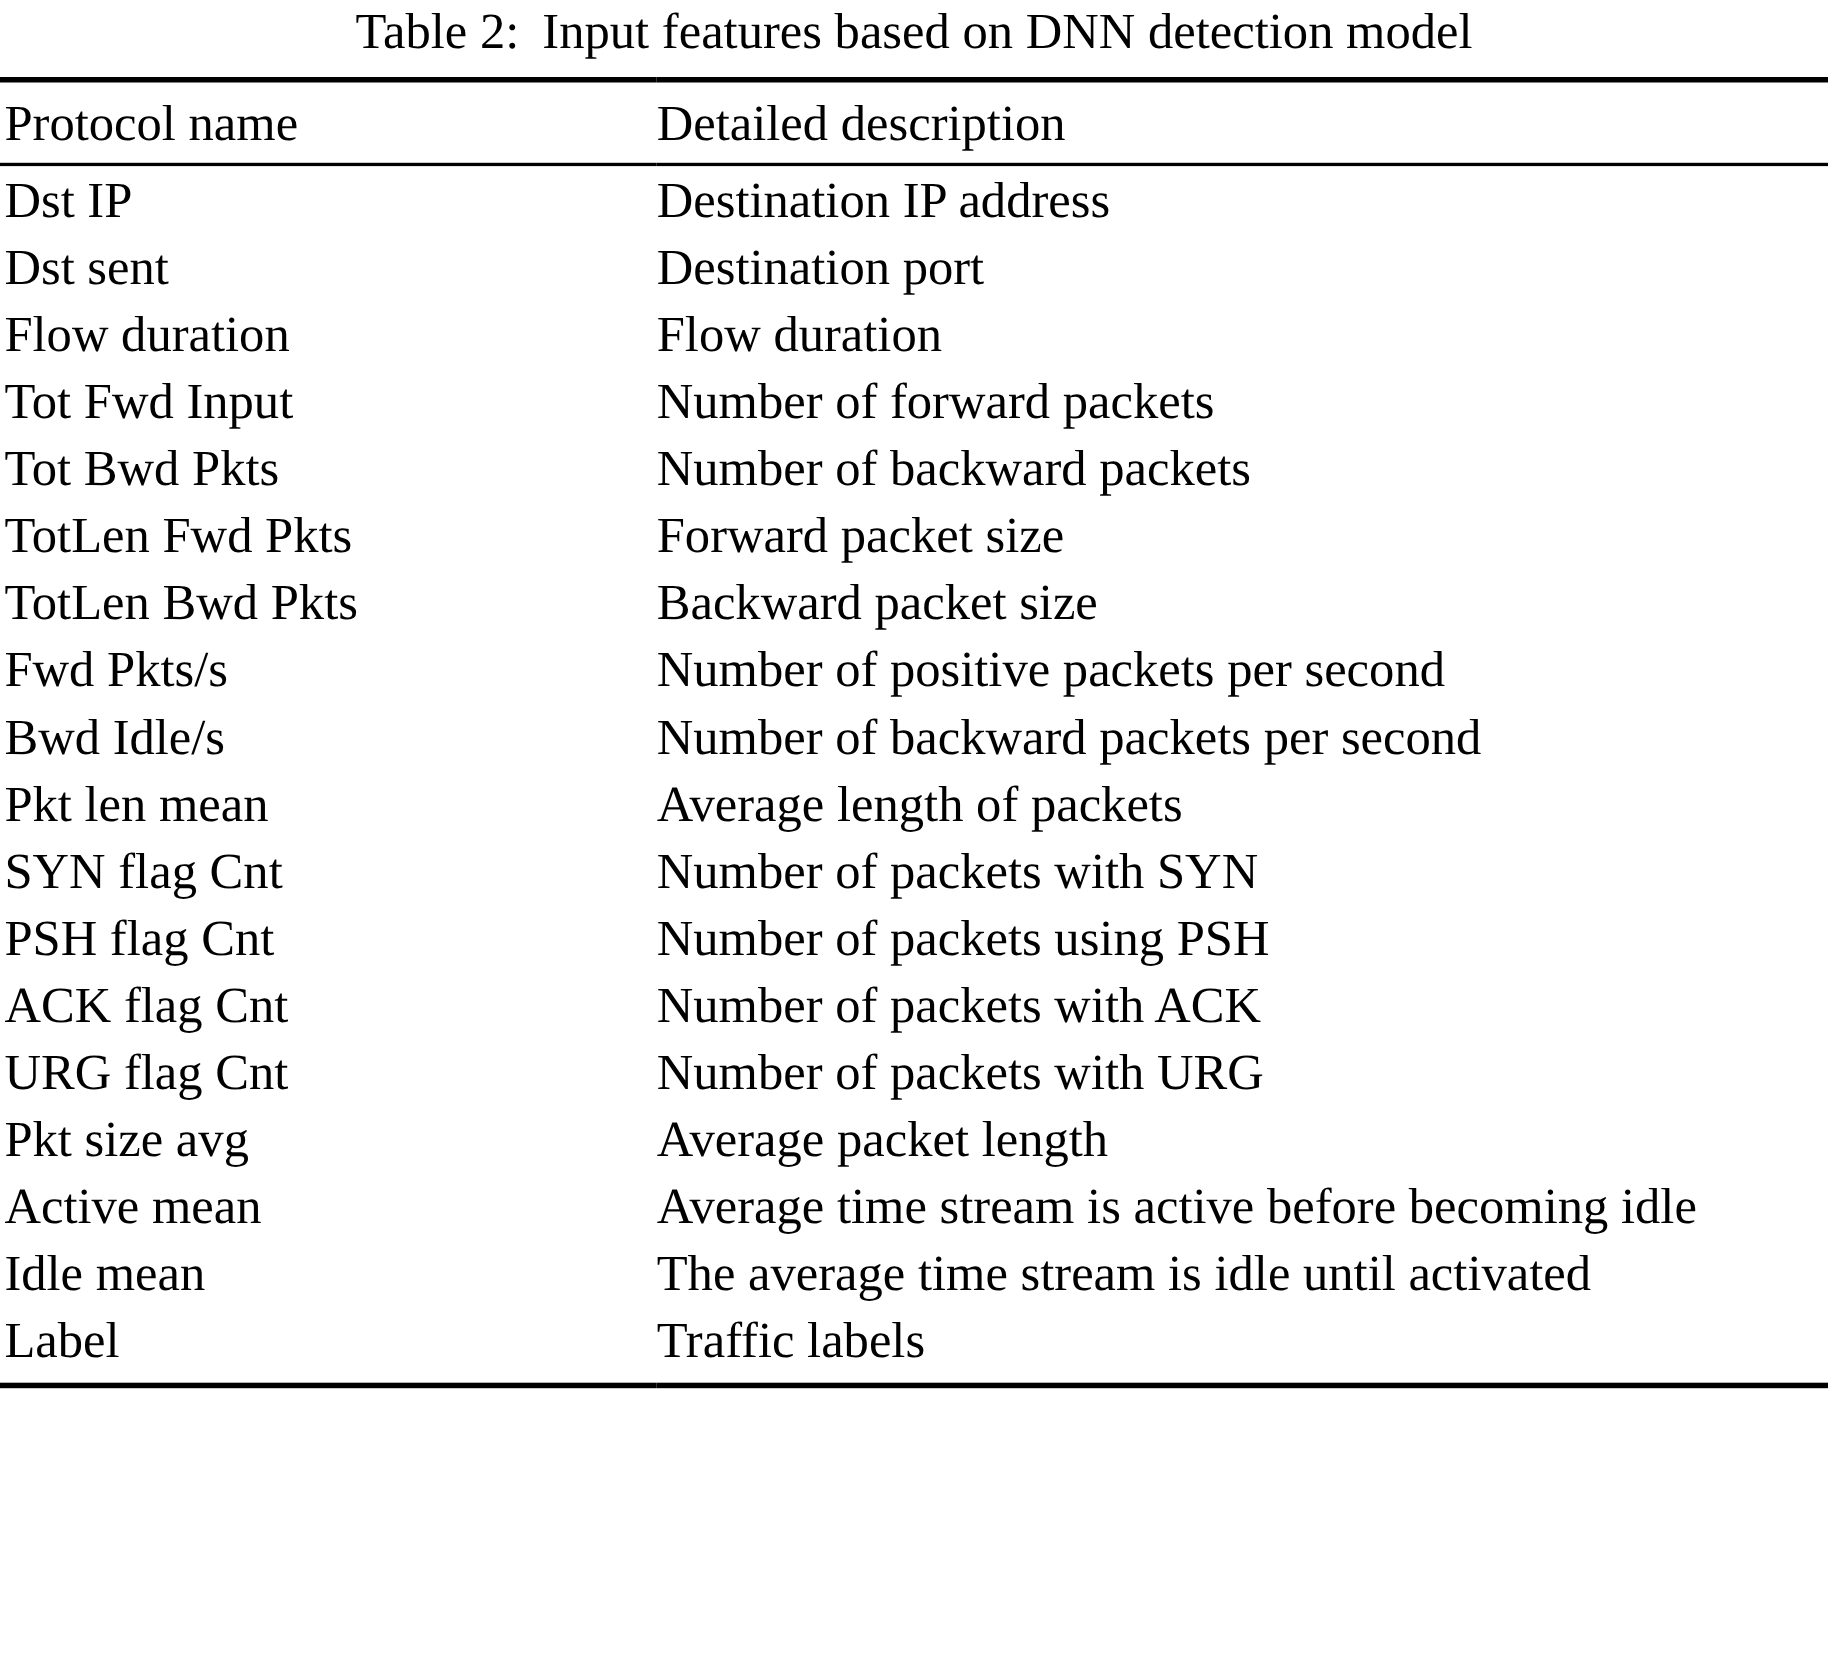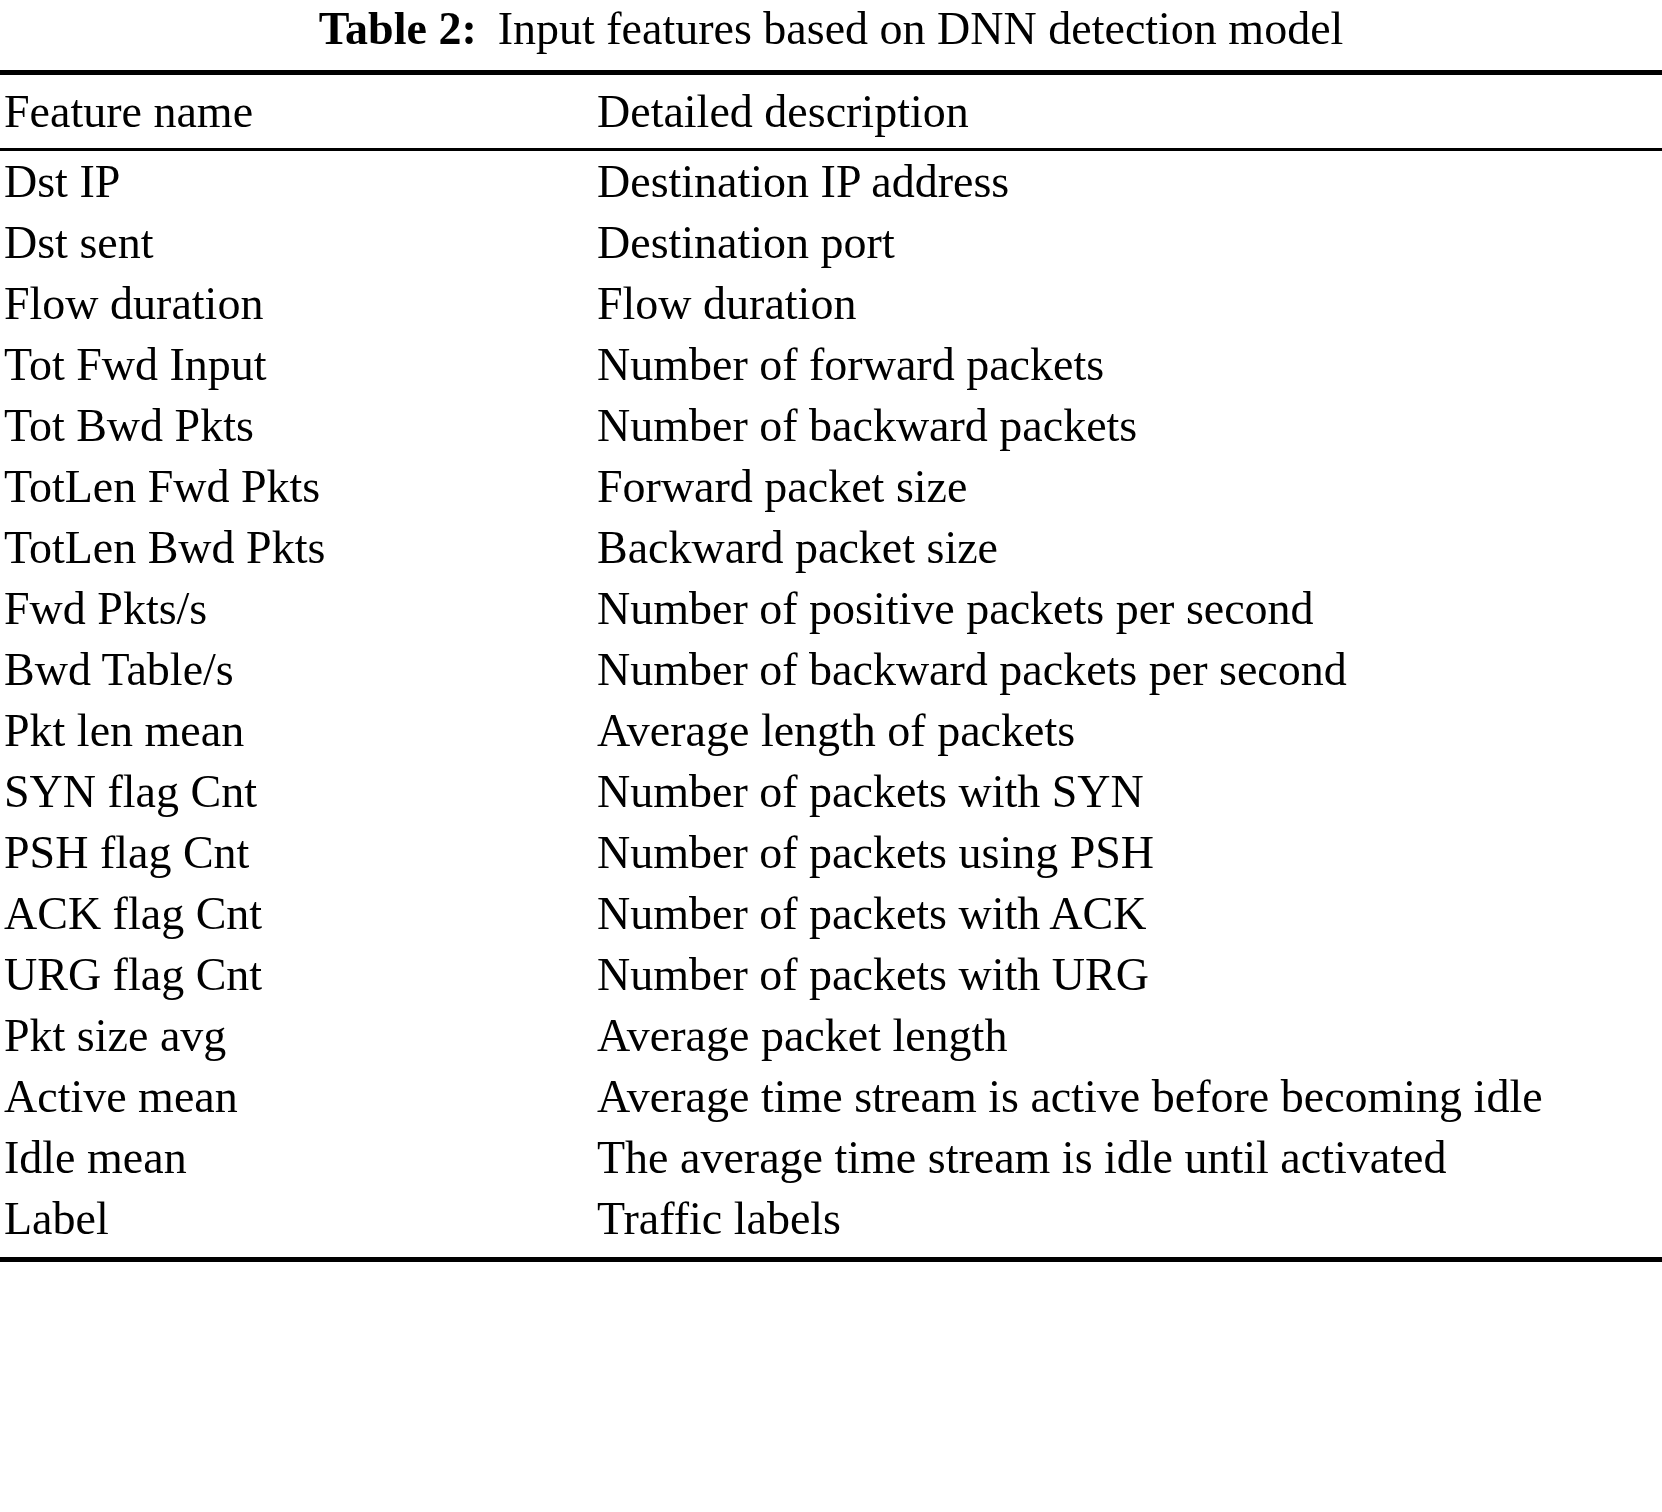--- a/index.html
+++ b/index.html
@@ -18,21 +18,21 @@
     overflow: hidden;
   }
   .caption {
     box-sizing: border-box;
     height: 70px;
     padding-top: 2px;
     text-align: center;
     white-space: nowrap;
   }
   .caption-label {
-    font-weight: bold;
+    font-weight: normal;
     margin-right: 21px;
   }
   table.features {
     width: 1662px;
     border-collapse: collapse;
     table-layout: fixed;
     border-top: 5px solid #000000;
     border-bottom: 5px solid #000000;
   }
   col.c1 { width: 597px; }
@@ -65,21 +65,21 @@
     <span class="caption-label">Table 2:</span><span class="caption-text">Input features based on DNN detection model</span>
   </div>
 
   <table class="features">
     <colgroup>
         <col class="c1">
         <col class="c2">
       </colgroup>
     <thead>
       <tr>
-        <th class="first">Feature name</th>
+        <th class="first">Protocol name</th>
         <th>Detailed description</th>
       </tr>
     </thead>
     <tbody>
         <tr>
       <td class="first">Dst IP</td>
       <td>Destination IP address</td>
     </tr>
         <tr>
       <td class="first">Dst sent</td>
@@ -103,21 +103,21 @@
     </tr>
         <tr>
       <td class="first">TotLen Bwd Pkts</td>
       <td>Backward packet size</td>
     </tr>
         <tr>
       <td class="first">Fwd Pkts/s</td>
       <td>Number of positive packets per second</td>
     </tr>
         <tr>
-      <td class="first">Bwd Table/s</td>
+      <td class="first">Bwd Idle/s</td>
       <td>Number of backward packets per second</td>
     </tr>
         <tr>
       <td class="first">Pkt len mean</td>
       <td>Average length of packets</td>
     </tr>
         <tr>
       <td class="first">SYN flag Cnt</td>
       <td>Number of packets with SYN</td>
     </tr>

